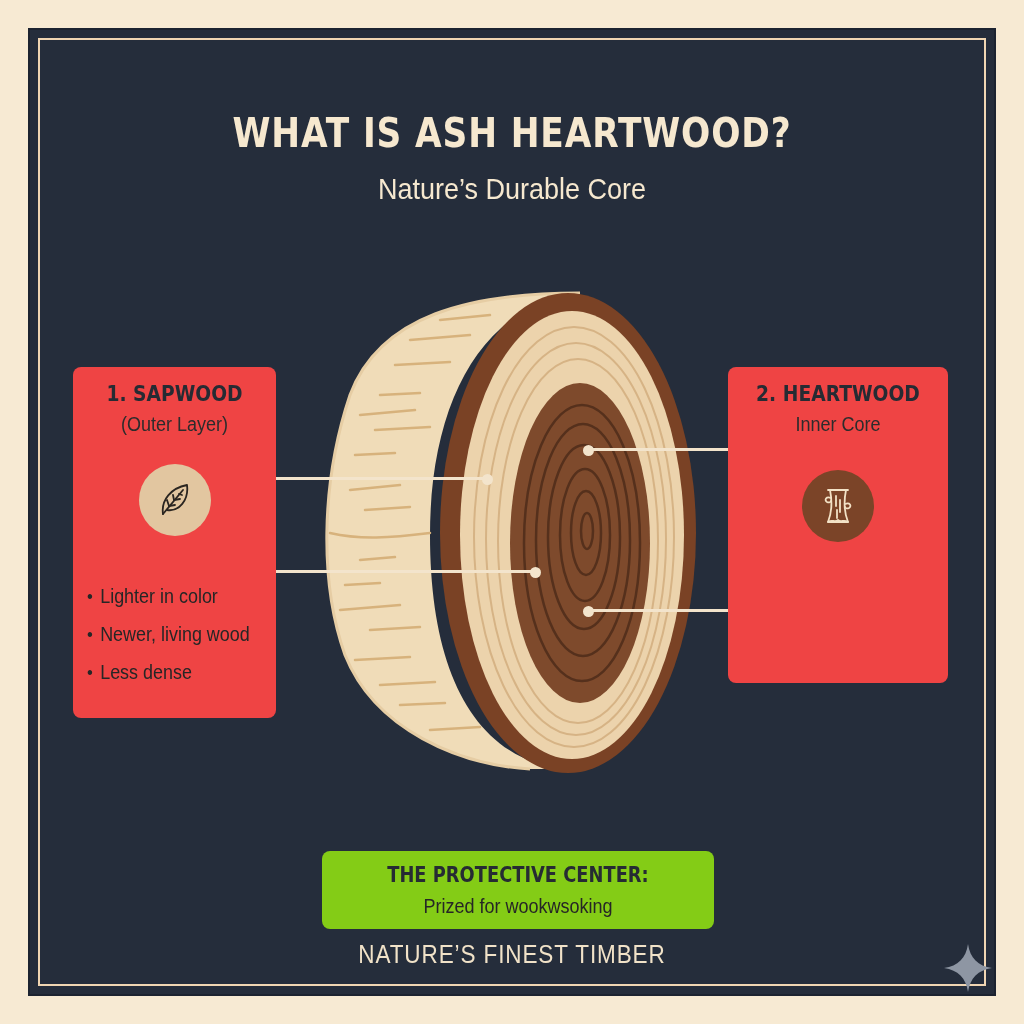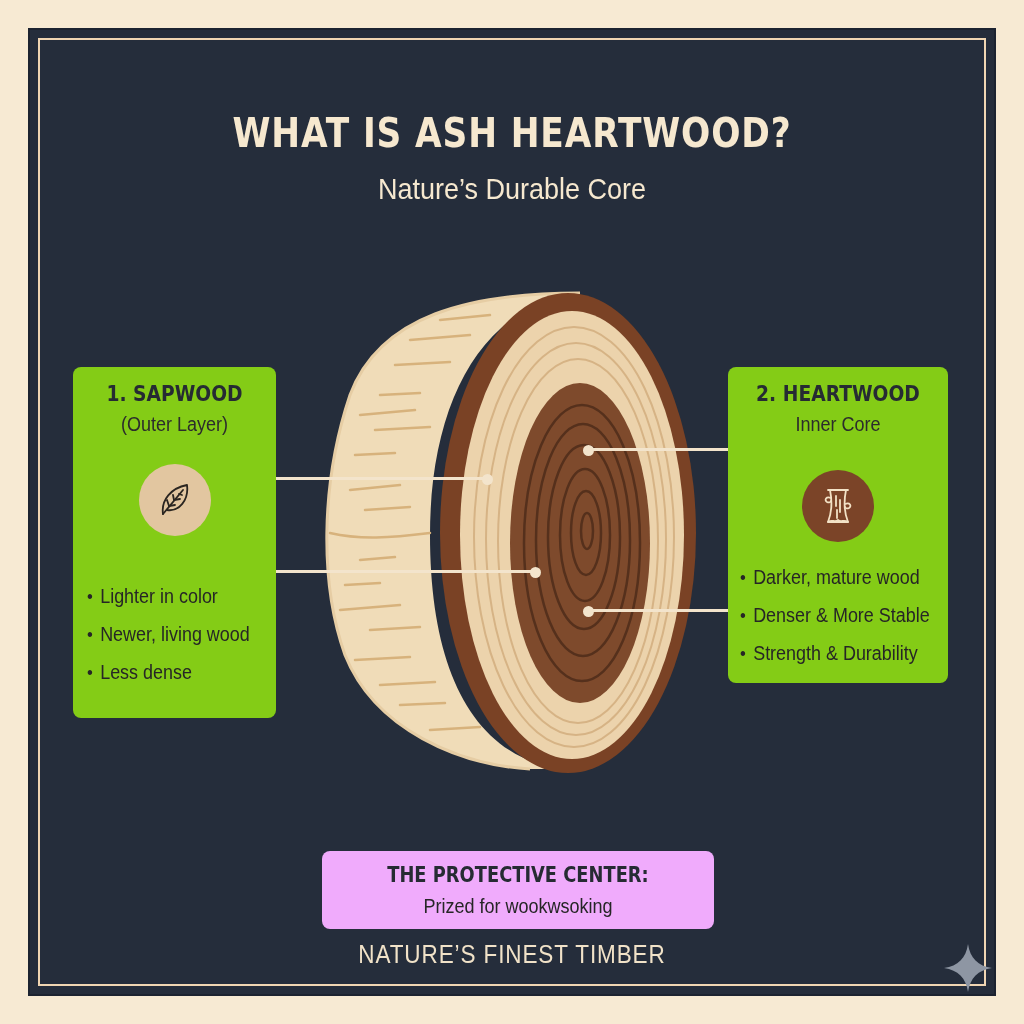--- a/index.html
+++ b/index.html
@@ -1,30 +1,30 @@
 <!DOCTYPE html>
 <html><head>
 <meta charset="utf-8">
 <style>
   html,body{margin:0;padding:0;}
   body{width:1024px;height:1024px;background:#f7ead3;position:relative;overflow:hidden;font-family:"Liberation Sans","DejaVu Sans",sans-serif;}
   .panel{position:absolute;left:28px;top:28px;width:968px;height:968px;background:#252d3b;box-sizing:border-box;border:2px solid #1c2330;}
   .panel-inner{position:absolute;left:8px;top:8px;right:8px;bottom:8px;border:2px solid #f1d6b3;}
   .title{position:absolute;left:0;width:1024px;top:110px;text-align:center;color:#f6e8cf;font-family:"DejaVu Sans",sans-serif;font-weight:bold;font-size:40px;letter-spacing:1px;transform:scaleX(0.86);transform-origin:center;}
   .subtitle{position:absolute;left:0;width:1024px;top:172px;text-align:center;color:#f6e8cf;font-family:"Liberation Sans",sans-serif;font-size:30px;transform:scaleX(0.9);}
-  .card{position:absolute;background:#84cc16;border-radius:8px;box-sizing:border-box;}
+  .card{position:absolute;background:#ef4444;border-radius:8px;box-sizing:border-box;}
   .card h2{margin:0;position:absolute;left:0;right:0;text-align:center;font-family:"DejaVu Sans",sans-serif;font-weight:bold;font-size:22px;color:#262b33;transform:scaleX(0.85);}
   .card .sub{position:absolute;left:0;right:0;text-align:center;font-size:20px;color:#2c2c2c;transform:scaleX(0.9);}
   .card .icon-circ{position:absolute;width:72px;height:72px;border-radius:50%;display:flex;align-items:center;justify-content:center;}
   .card ul{position:absolute;margin:0;padding:0;list-style:none;}
   .card li{font-size:19.5px;color:#262626;height:38px;line-height:38px;white-space:nowrap;transform-origin:left center;transform:scaleX(0.92);}
   .card li::before{content:"•";margin-right:8px;font-size:18px;}
   .connector{position:absolute;height:3px;background:#f3e4cc;}
   .dot{position:absolute;width:11px;height:11px;border-radius:50%;background:#f3e4cc;margin-left:-5px;margin-top:-4px;}
-  .bottom-box{position:absolute;left:322px;top:851px;width:392px;height:78px;background:#f0abfc;border-radius:8px;}
+  .bottom-box{position:absolute;left:322px;top:851px;width:392px;height:78px;background:#84cc16;border-radius:8px;}
   .bottom-box .t1{position:absolute;left:0;right:0;top:12px;text-align:center;font-family:"DejaVu Sans",sans-serif;font-weight:bold;font-size:21px;color:#262b33;transform:scaleX(0.85);}
   .bottom-box .t2{position:absolute;left:0;right:0;top:44px;text-align:center;font-size:20px;color:#262626;transform:scaleX(0.9);}
   .tagline{position:absolute;left:0;width:1024px;top:940px;text-align:center;font-size:25px;color:#f1e2c8;letter-spacing:1px;transform:scaleX(0.9);}
   .sparkle{position:absolute;left:944px;top:944px;}
   svg{display:block;}
 </style>
 </head>
 <body>
 
 <div class="panel">
@@ -120,25 +120,20 @@
       <path d="M10 6 L30 6"></path>
       <path d="M12 6 C14 16 14 28 10 38 L30 38 C26 28 26 16 28 6"></path>
       <path d="M13 14 C8 12 6 16 9 18 C11 19 13 18 13 17"></path>
       <path d="M27 20 C32 18 34 22 31 24 C29 25 27 24 27 23"></path>
       <path d="M18 12 L18 22"></path>
         <path d="M22 16 L22 28"></path>
         <path d="M19 26 L19 34"></path>
       <path d="M10 38 C14 35 17 39 20 36 C23 39 26 35 30 38"></path>
     </svg>
   </div>
-  <ul style="left:12px;top:191px;">
-    <li>Darker, mature wood</li>
-    <li>Denser &amp; More Stable</li>
-    <li>Strength &amp; Durability</li>
-  </ul>
 </div>
 
 <div class="bottom-box">
   <div class="t1">THE PROTECTIVE CENTER:</div>
   <div class="t2">Prized for wookwsoking</div>
 </div>
 
 <div class="tagline">NATURE’S FINEST TIMBER</div>
 
 <div class="sparkle">

